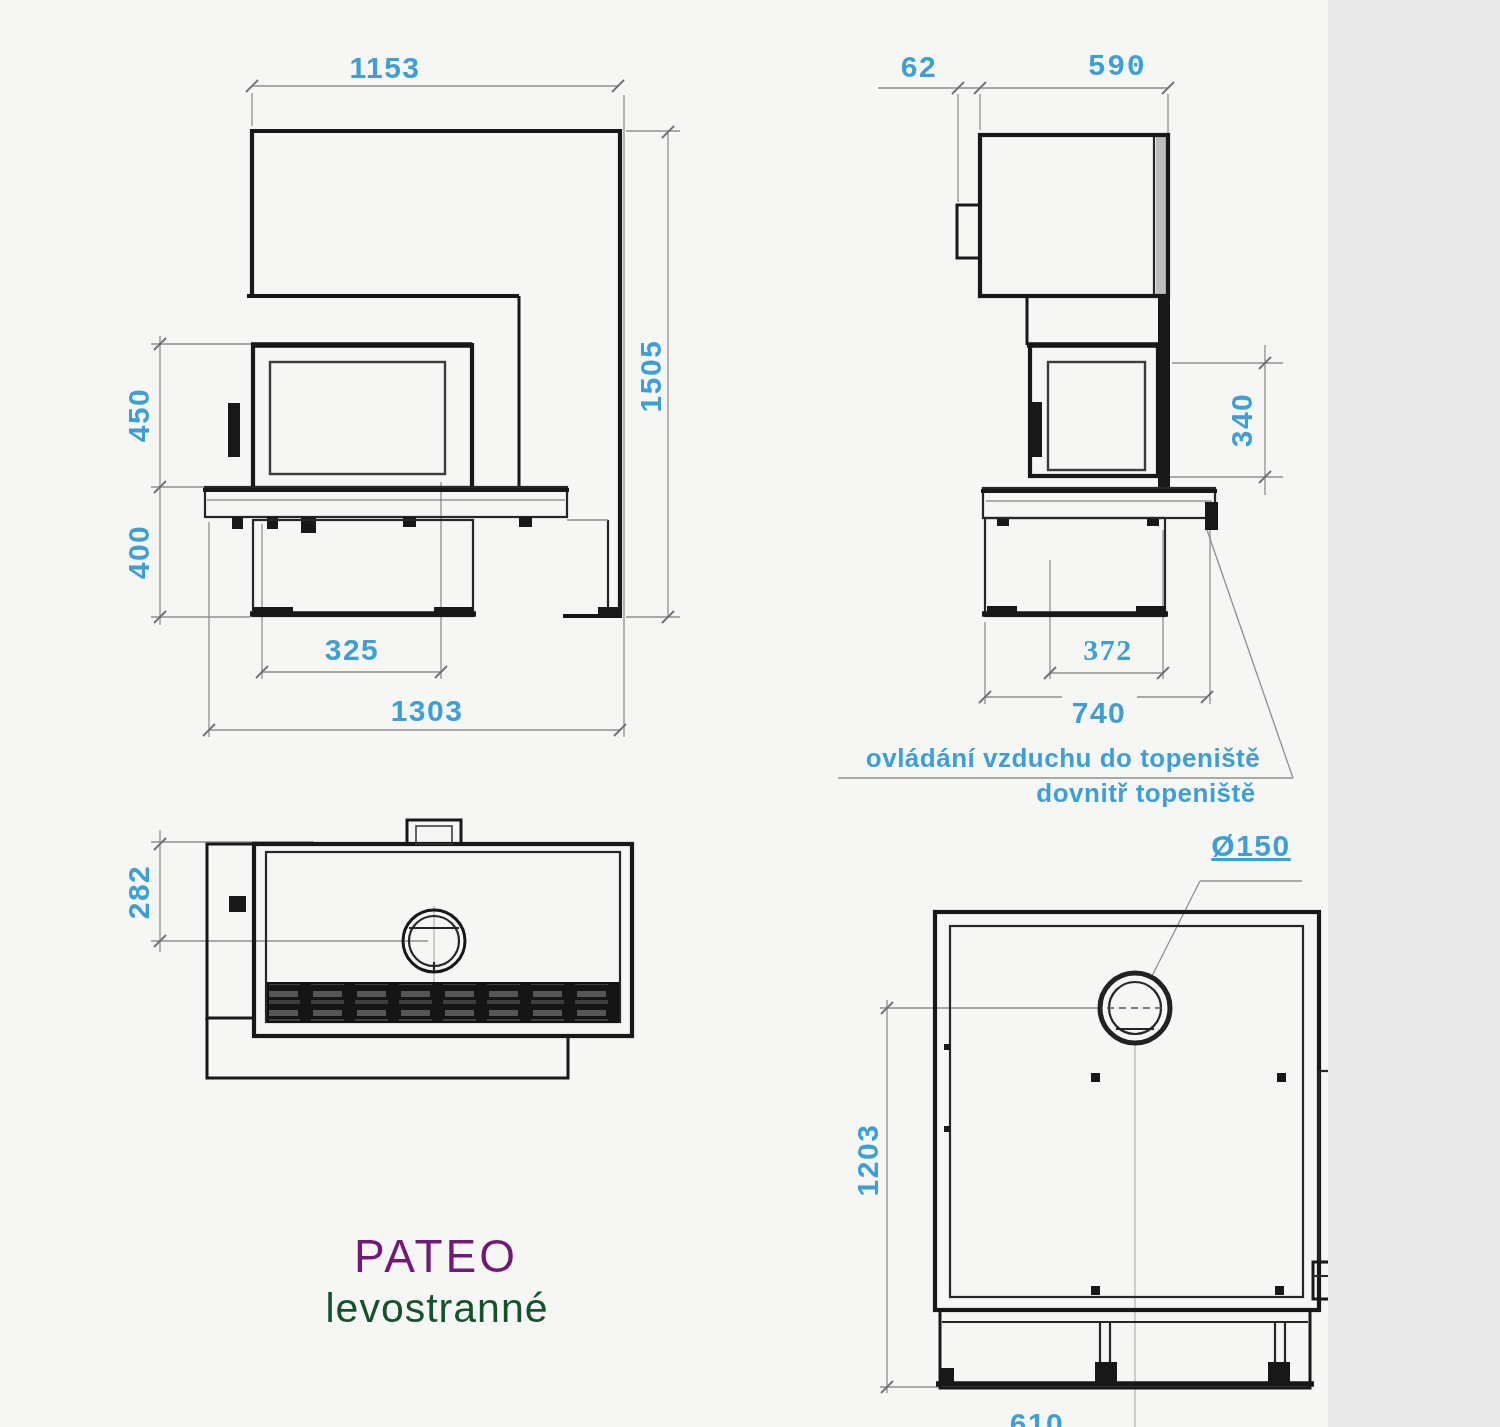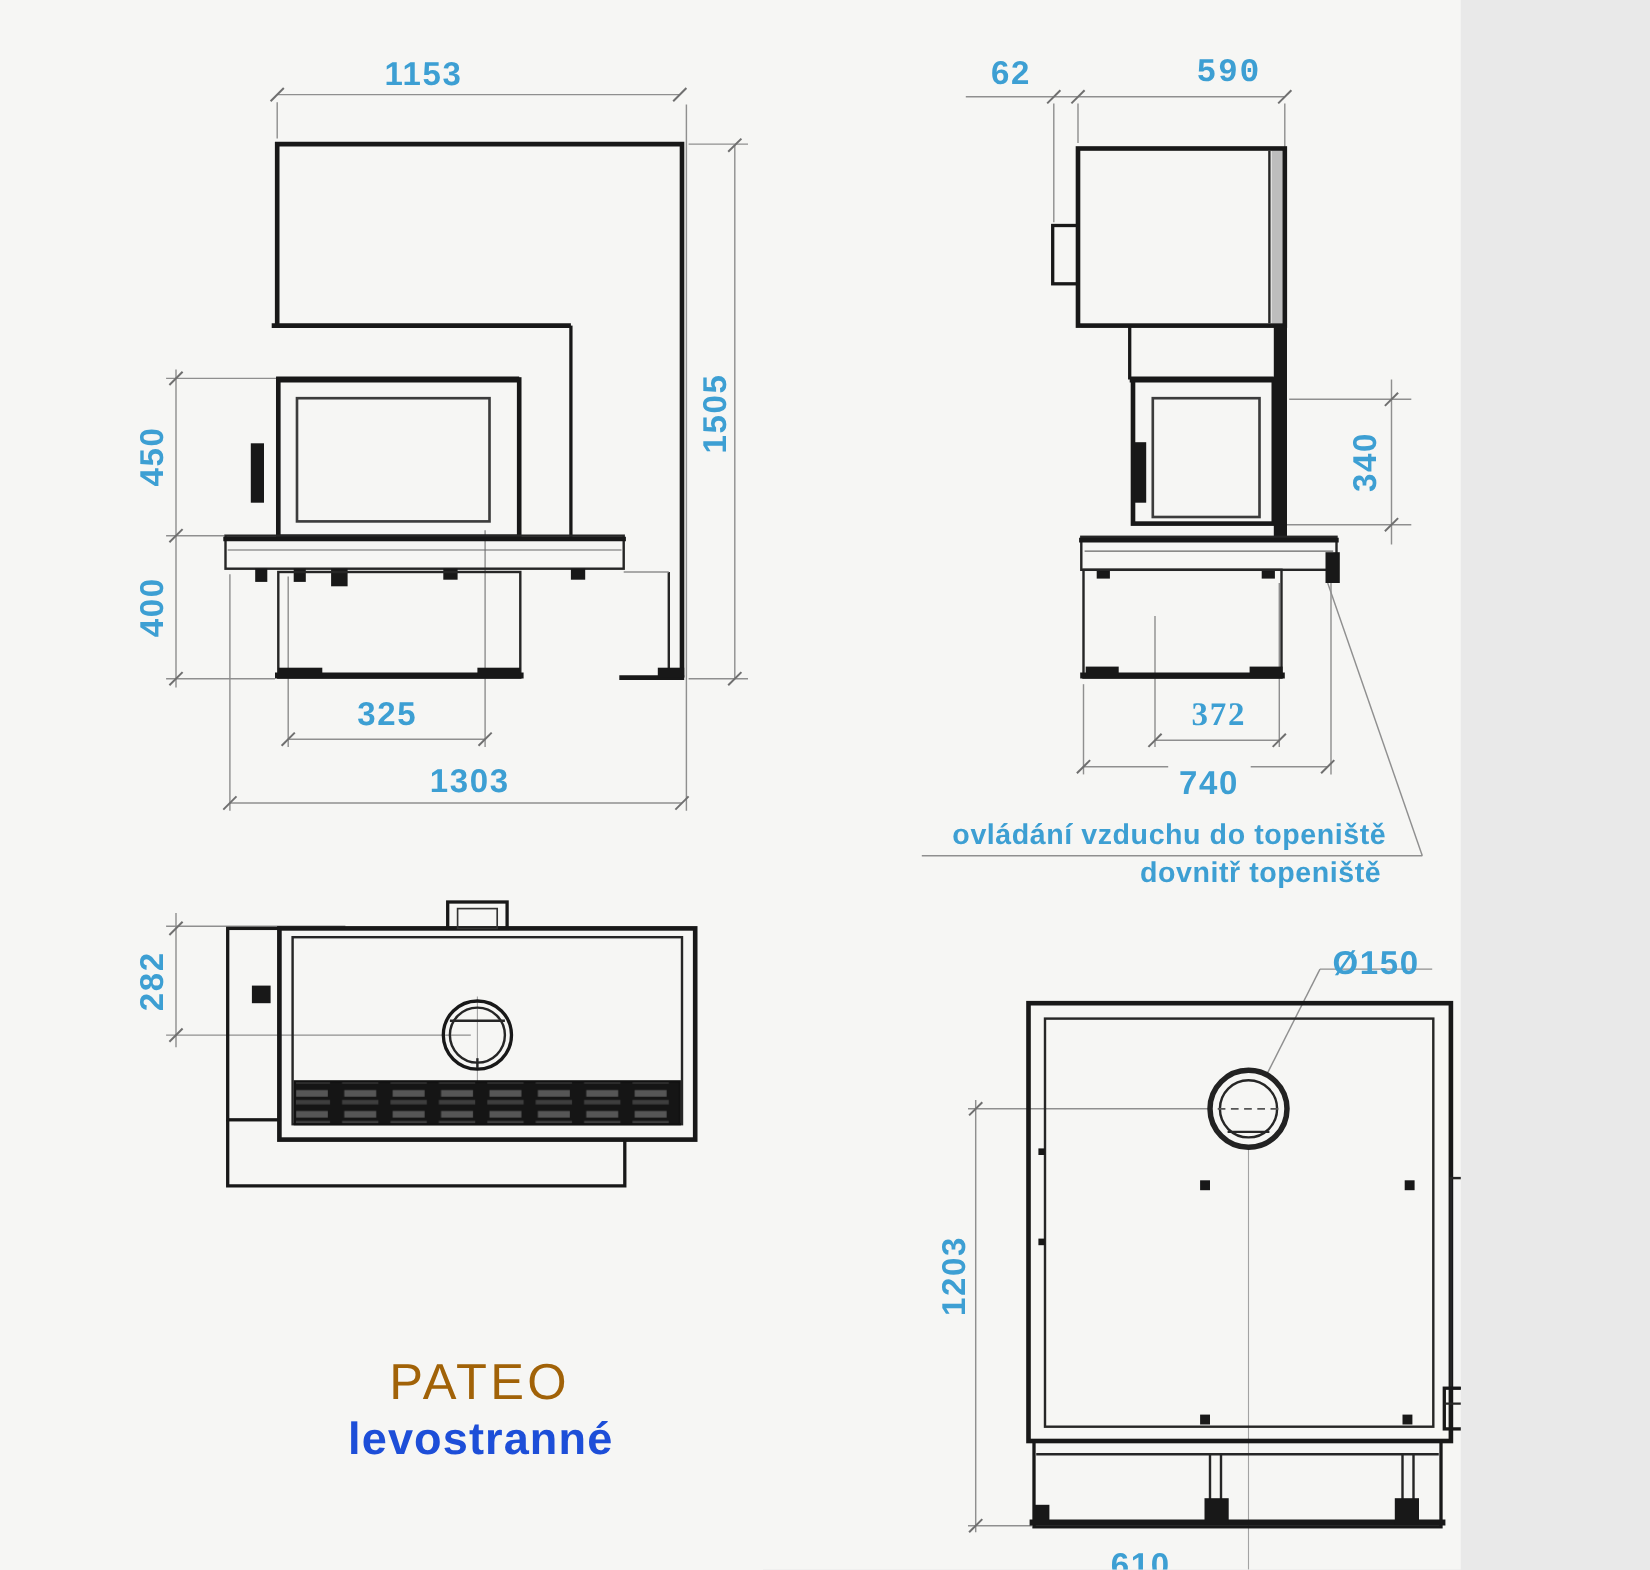--- a/index.html
+++ b/index.html
@@ -20,22 +20,22 @@
   .f {fill:#181818;stroke:none;}
   .thin{stroke:#666;stroke-width:1;fill:none;}
   
   .lbl{
     position:absolute;transform:translate(-50%,-50%);
     color:#3d9fd3;font-weight:bold;font-size:30px;letter-spacing:1.5px;
     white-space:nowrap;line-height:1;
   }
   .rot{transform:translate(-50%,-50%) rotate(-90deg);}
   .note{font-size:26px;letter-spacing:.5px;}
-  .brand{color:#a16207;font-weight:normal;font-size:46px;letter-spacing:3px;}
-  .brand2{color:#1d4ed8;font-weight:bold;font-size:41px;letter-spacing:1px;}
+  .brand{color:#701a75;font-weight:normal;font-size:46px;letter-spacing:3px;}
+  .brand2{color:#14532d;font-weight:normal;font-size:41px;letter-spacing:1px;}
 </style>
 </head>
 <body>
 
 <div class="canvas">
 
   <svg width="1500" height="1427" viewBox="0 0 1500 1427">
     <defs>
       <pattern id="grill" width="44" height="19" patternUnits="userSpaceOnUse">
         <rect width="44" height="19" fill="#151515"></rect>
@@ -229,20 +229,20 @@
   <div class="lbl" style="left:1117px;top:67px;font-family:Liberation Mono, monospace;">590</div>
   <div class="lbl rot" style="left:1242px;top:420px;">340</div>
   <div class="lbl" style="left:1108px;top:650px;font-family:Liberation Serif, serif;">372</div>
   <div class="lbl" style="left:1099px;top:697px;margin-top:16px;">740</div>
 
   <div class="lbl note" style="left:1063px;top:758px;">ovládání vzduchu do topeniště</div>
   <div class="lbl note" style="left:1146px;top:793px;">dovnitř topeniště</div>
 
   <div class="lbl rot" style="left:139px;top:892px;">282</div>
 
-  <div class="lbl" style="left:1251px;top:876px;">Ø150</div>
+  <div class="lbl" style="left:1251px;top:846px;text-decoration:underline;">Ø150</div>
   <div class="lbl rot" style="left:868px;top:1160px;">1203</div>
   <div class="lbl" style="left:1037px;top:1424px;">610</div>
 
   <div class="lbl brand" style="left:436px;top:1256px;">PATEO</div>
   <div class="lbl brand2" style="left:437px;top:1308px;">levostranné</div>
 
 </div>
 
 </body></html>

